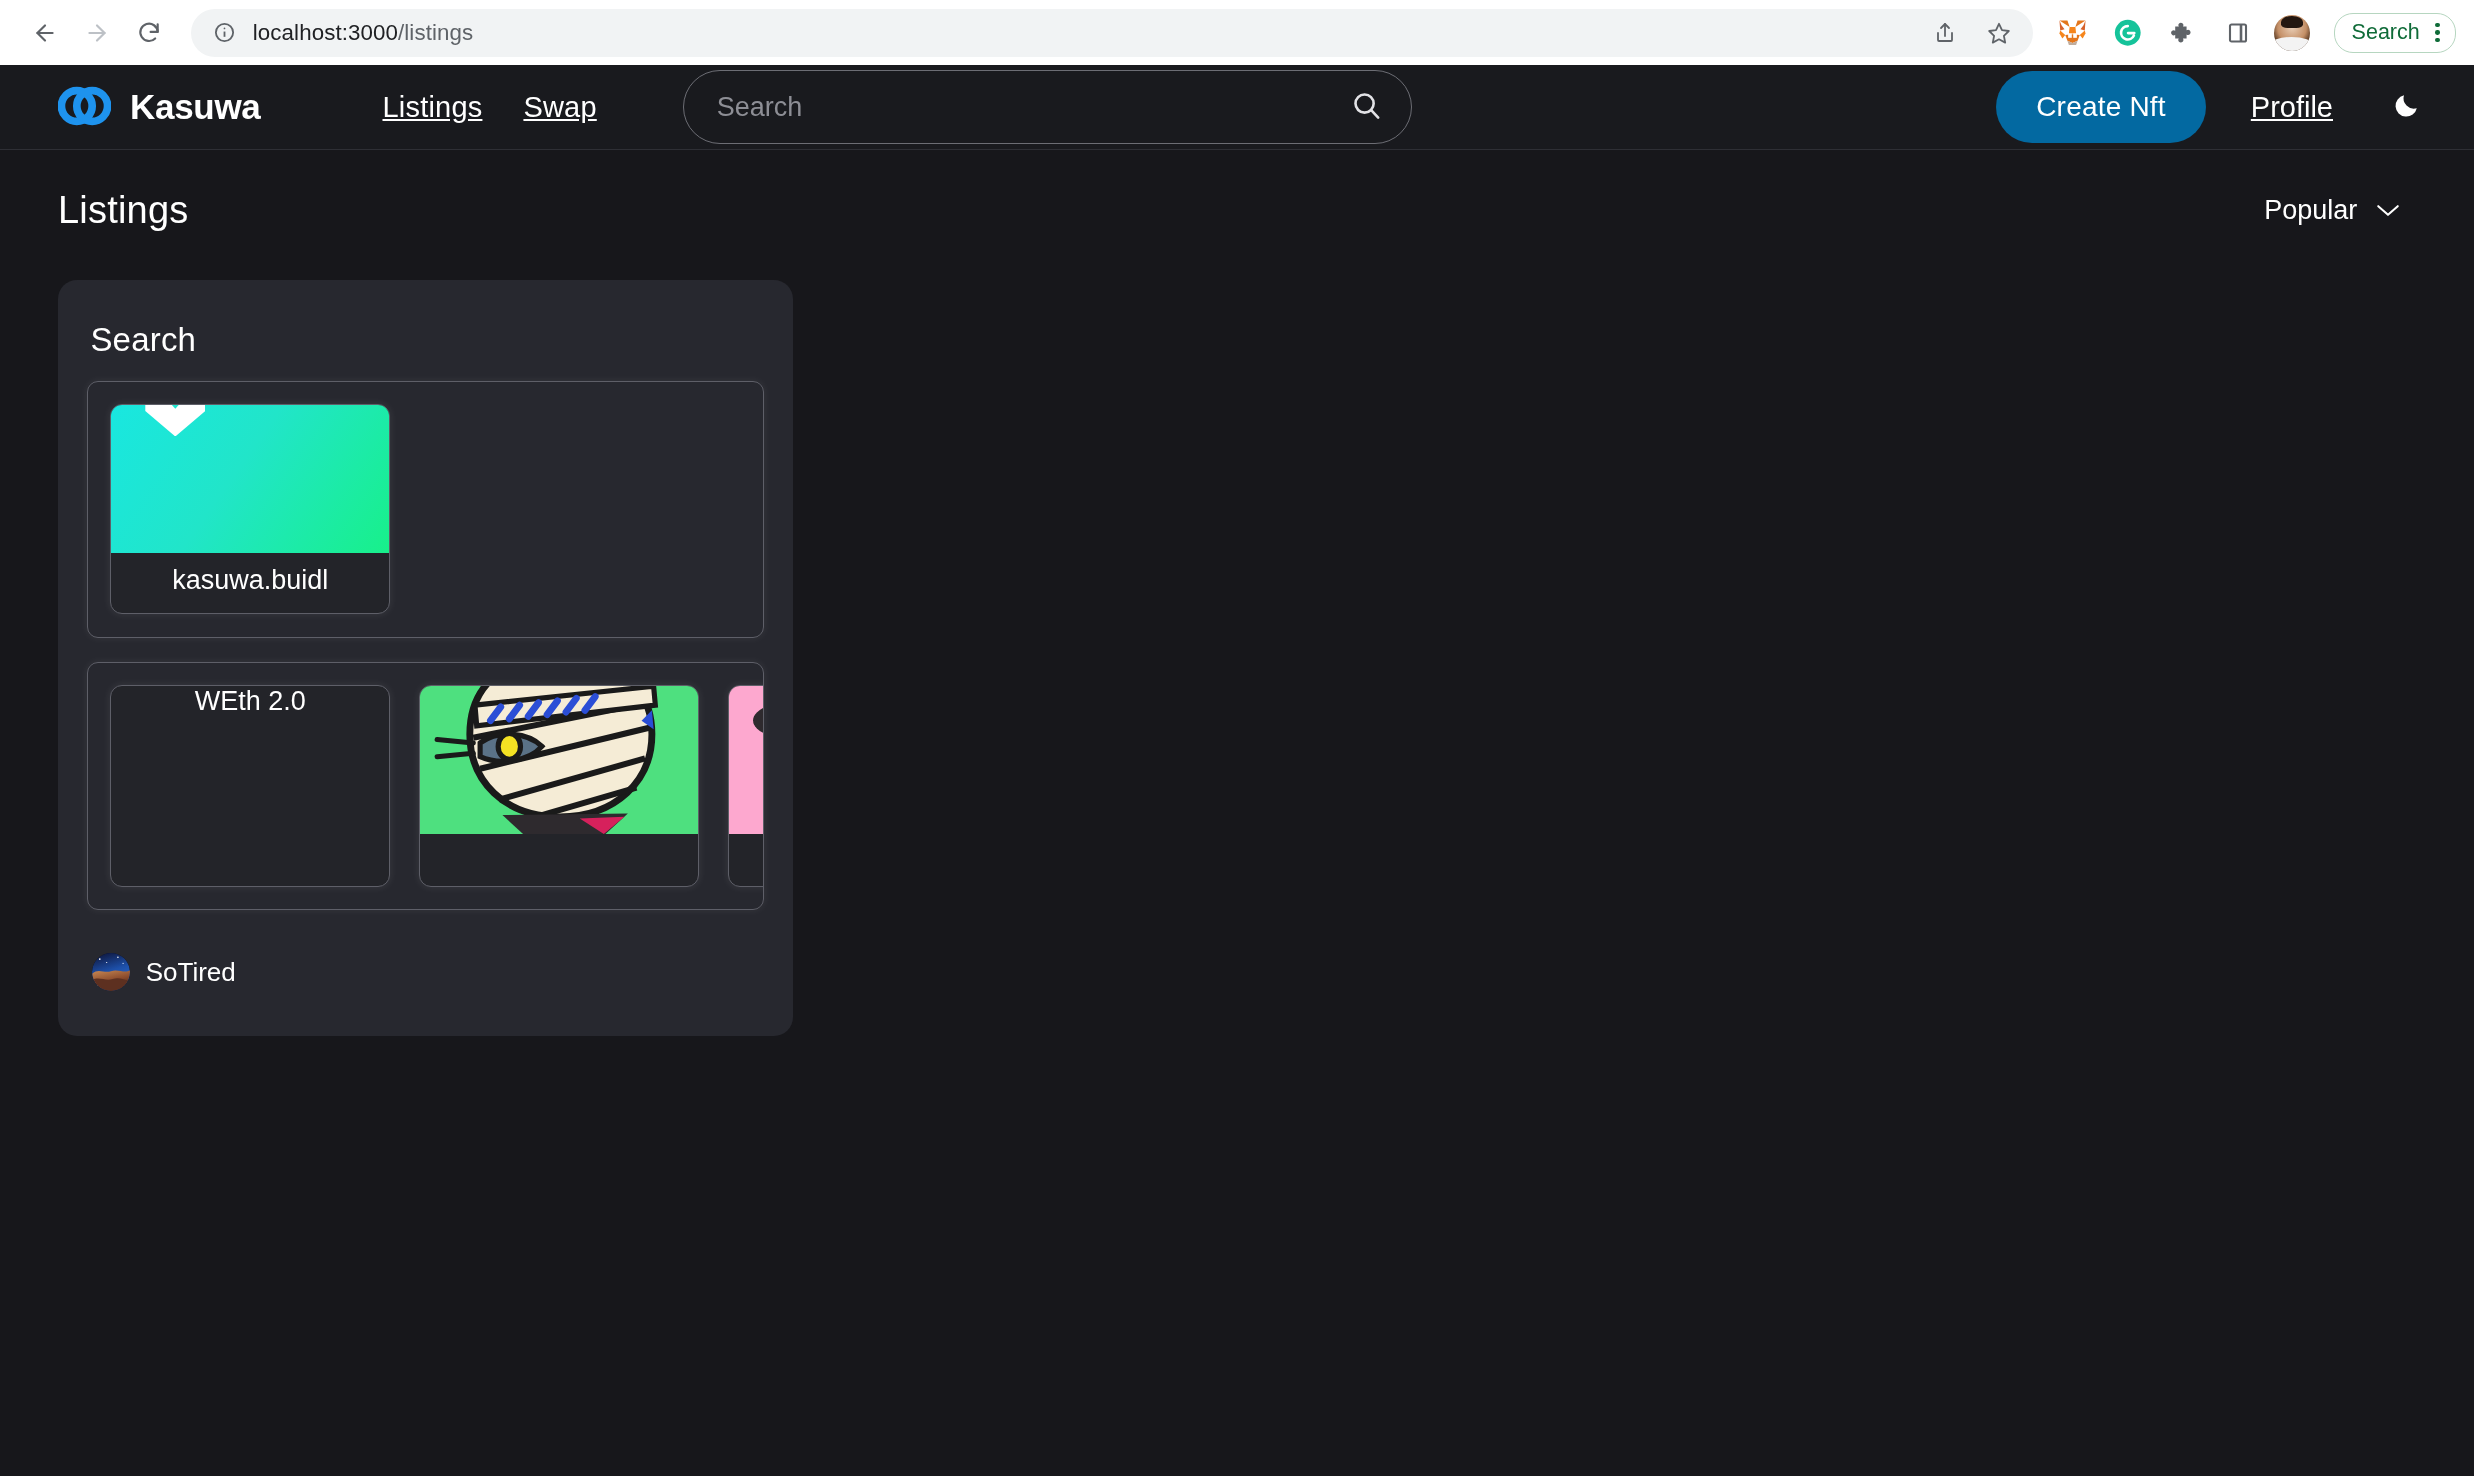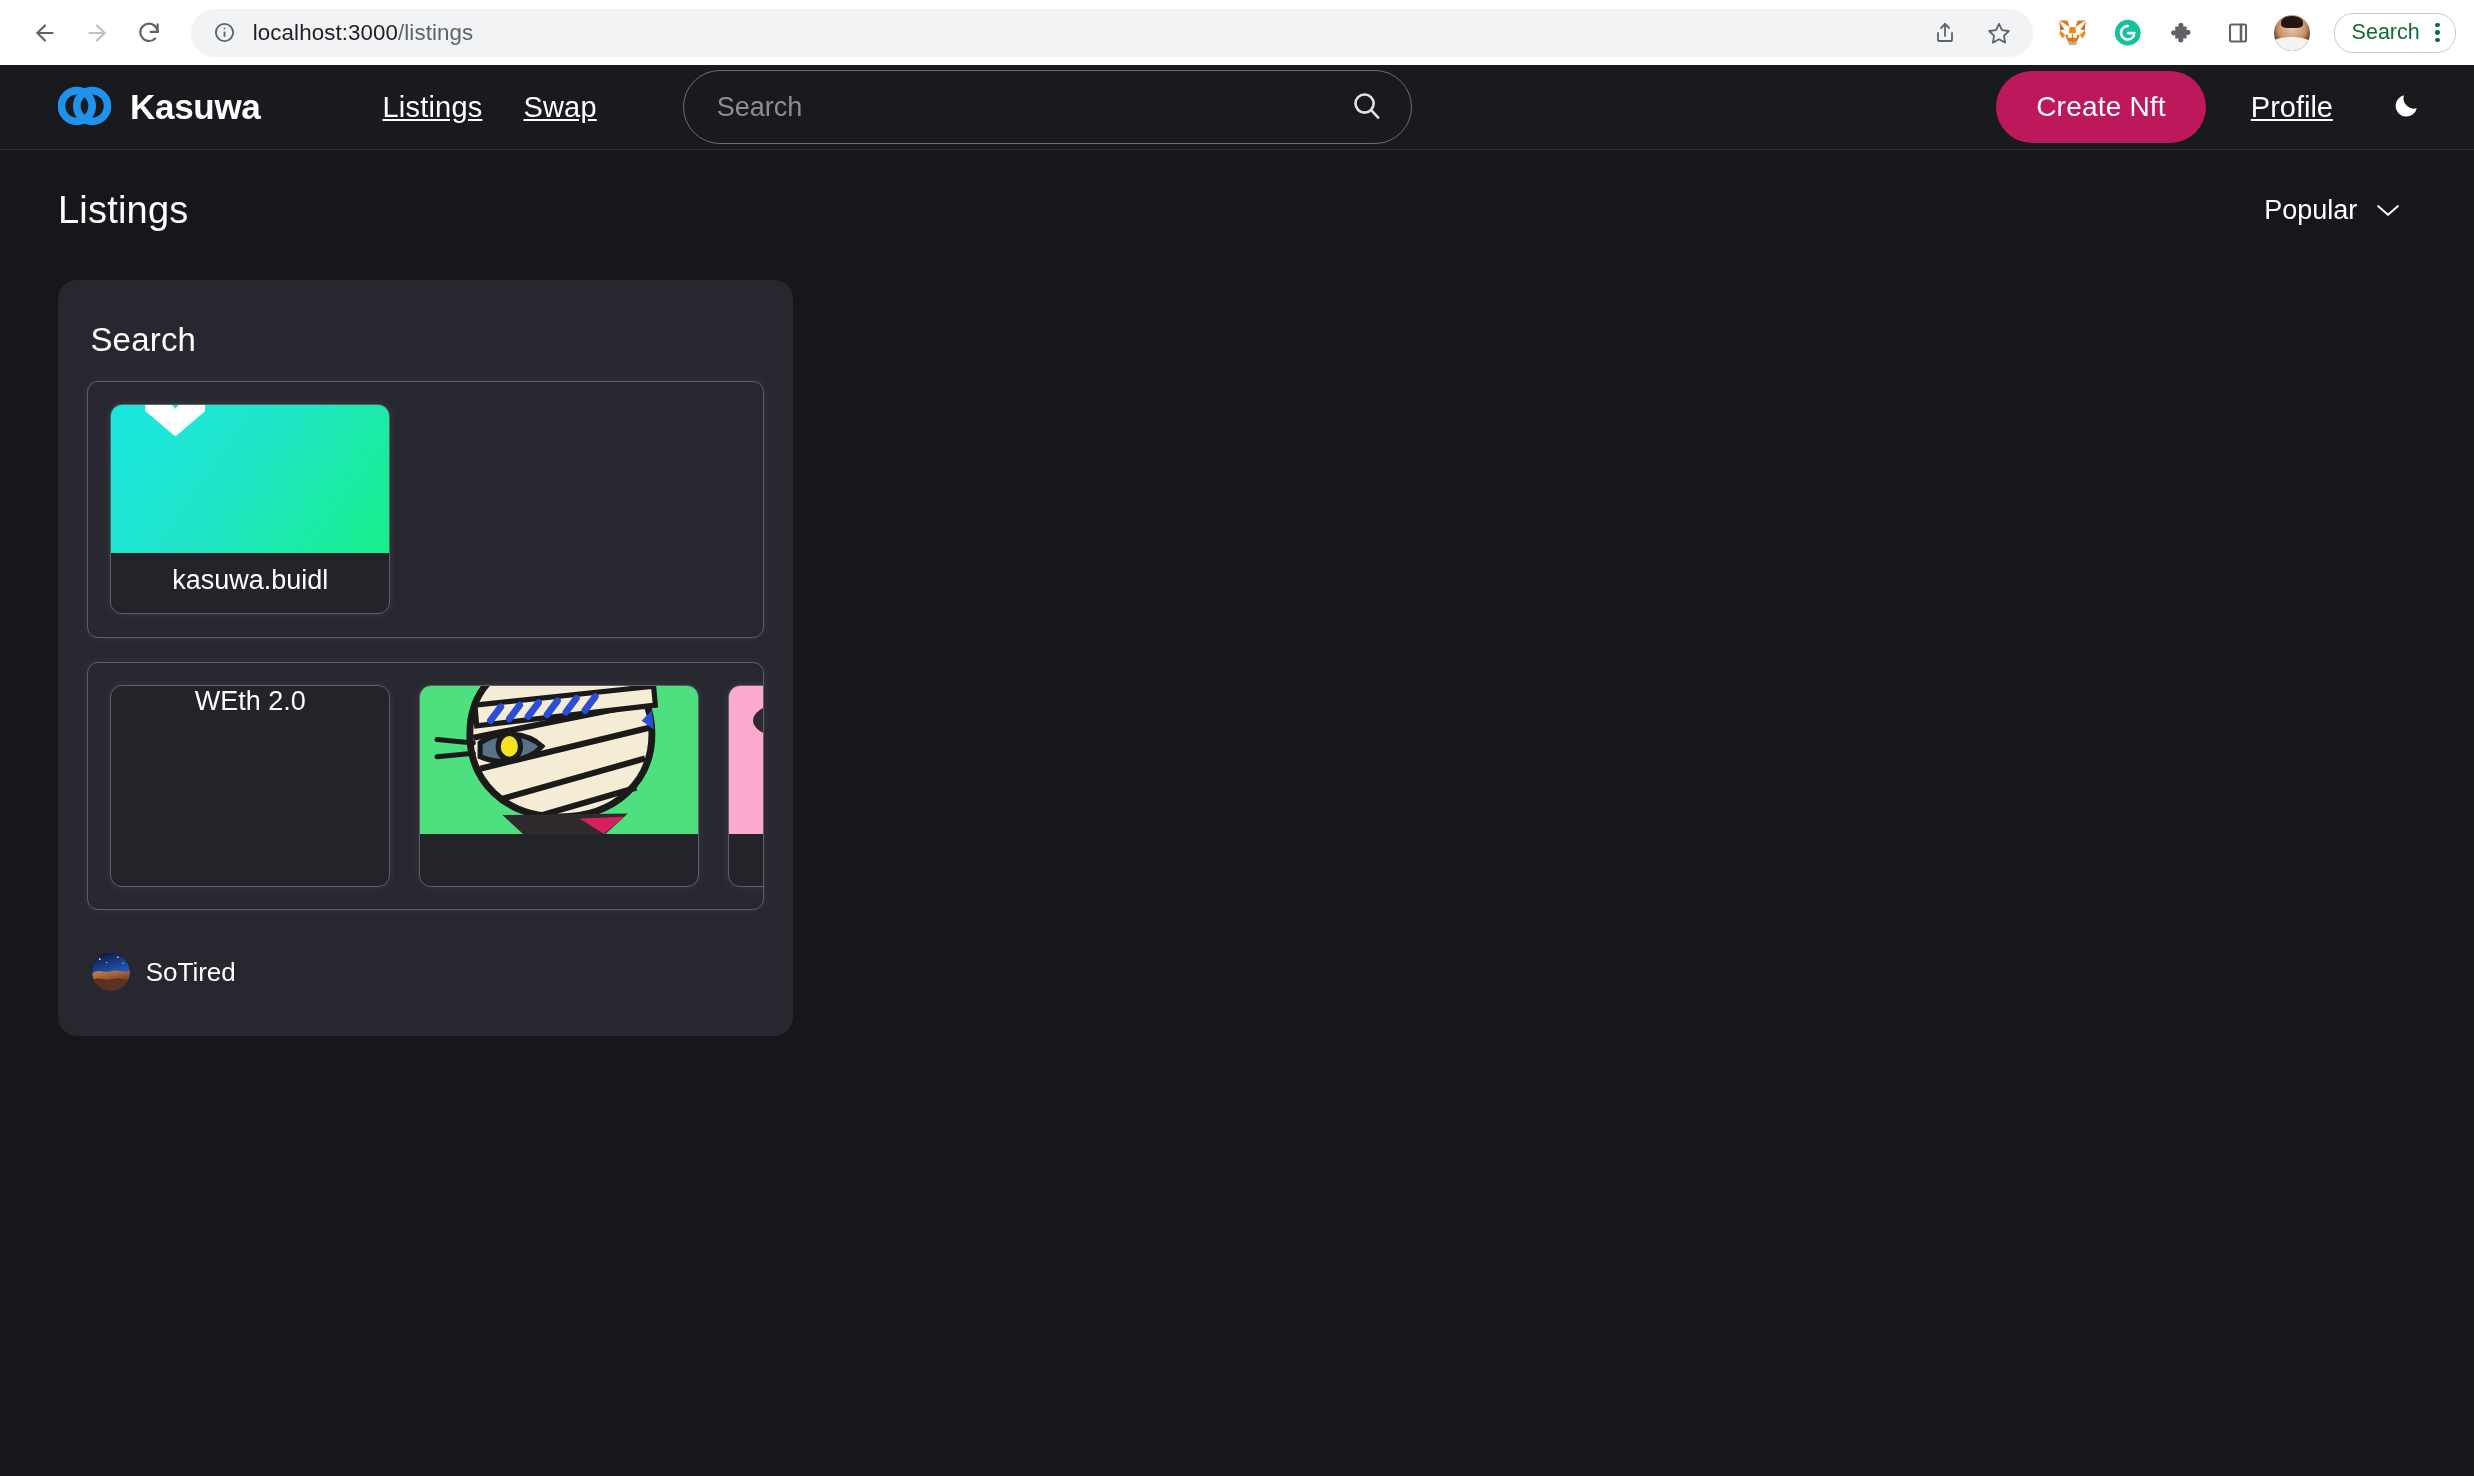--- a/index.html
+++ b/index.html
@@ -149,21 +149,21 @@
   }
   .search-input::placeholder { color: #8d8e95; }
   .header-right {
     margin-left: auto;
     display: flex;
     align-items: center;
     gap: 0;
     flex: 0 0 auto;
   }
   .create-btn {
-    background: #be185d;
+    background: #0369a1;
     color: #ffffff;
     font-size: 28px;
     border: none;
     border-radius: 38px;
     height: 72px;
     padding: 0 40px;
     cursor: pointer;
     font-family: "Liberation Sans", sans-serif;
     letter-spacing: 0.2px;
     white-space: nowrap;

